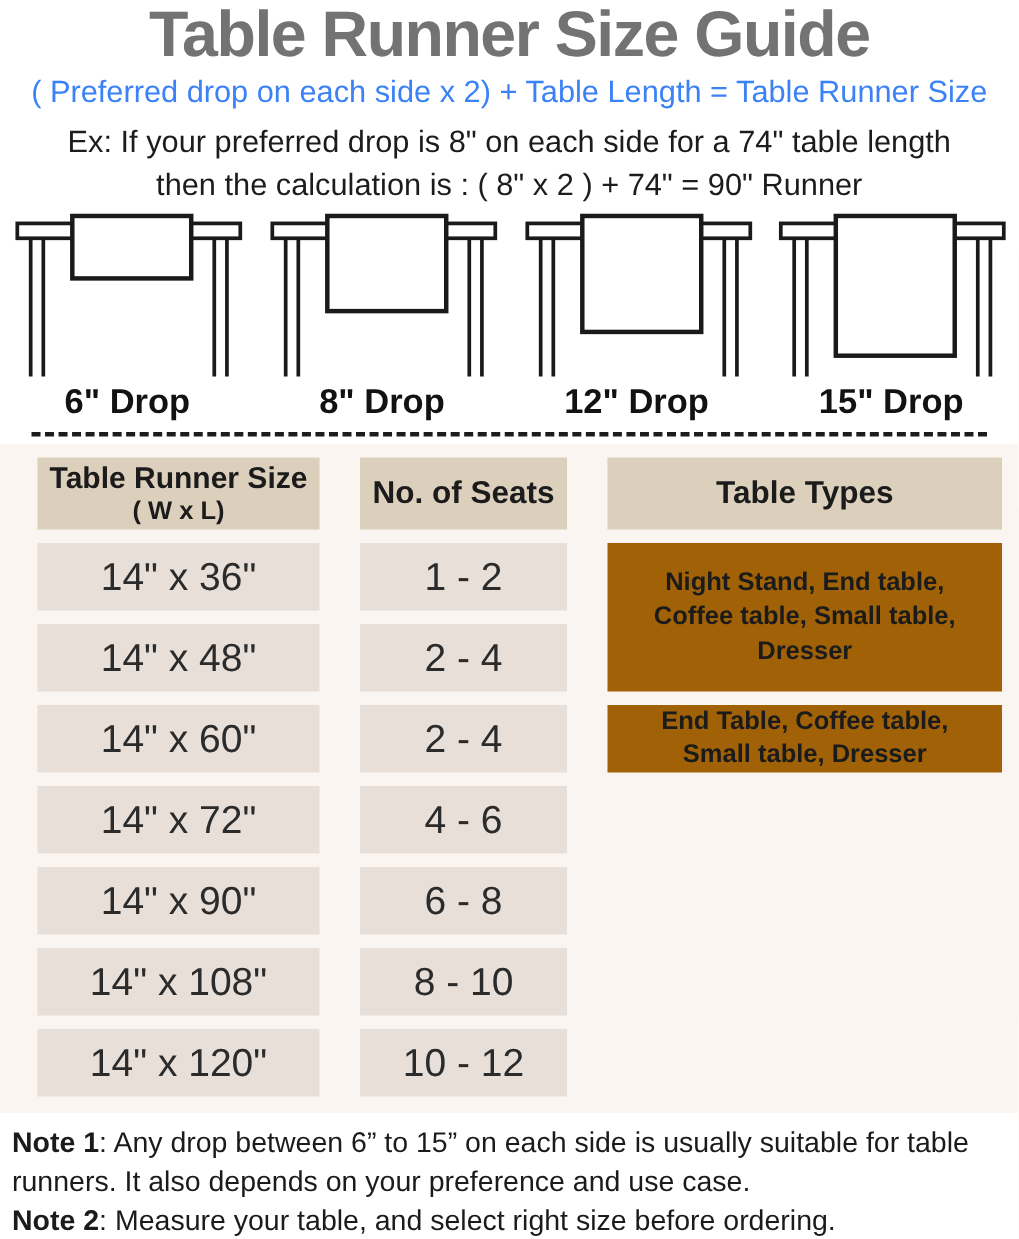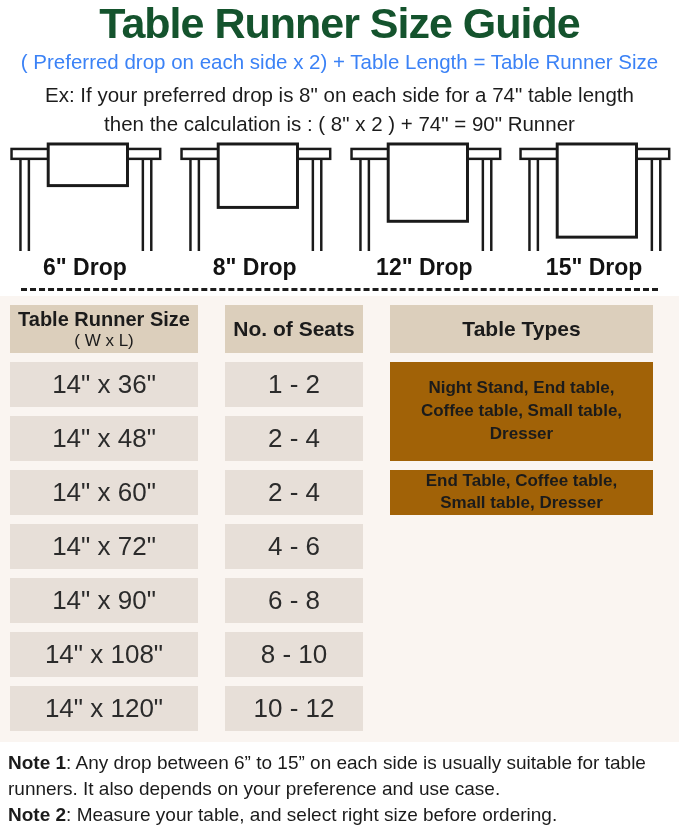--- a/index.html
+++ b/index.html
@@ -5,49 +5,49 @@
   * { box-sizing: border-box; }
   html, body { margin: 0; padding: 0; }
   body {
     width: 679px; height: 826px; overflow: hidden;
     background: #ffffff; color: #1e1e1e;
     font-family: "Liberation Sans", "DejaVu Sans", sans-serif;
   }
   .page-title {
     margin: 2px 0 4px; text-align: center;
     font-size: 43px; line-height: 1.0; font-weight: bold;
-    letter-spacing: -1px; color: #14532d;
+    letter-spacing: -1px; color: #737373;
   }
   .formula-line {
     margin: 0 0 7px; text-align: center; white-space: nowrap;
     font-size: 20.5px; line-height: 1.25; color: #3b82f6;
   }
   .example-line { margin: 0 0 4px; text-align: center; font-size: 20.5px; line-height: 1.25; color: #1c1c1c; }
   .diagrams { display: flex; margin-top: 5px; }
   .diagram { margin: 0; flex: 1 1 0; }
   .diagram svg { display: block; width: 100%; height: 111px; }
   .drop-labels { display: flex; margin-top: 1px; }
   .drop-label { flex: 1 1 0; text-align: center; font-size: 23px; font-weight: bold; color: #121212; }
   .dashed-divider { height: 0; border-top: 3px dashed #1c1c1c; margin: 7px 21px 0; }
   .size-table {
     margin-top: 5px; background: #faf5f1;
-    padding: 9px 10px 11px;
+    padding: 9px 25px 11px;
     display: grid;
     grid-template-columns: 188px 138px 263px;
     grid-template-rows: 48px repeat(7, 45px);
     column-gap: 27px; row-gap: 9px;
   }
   .cell {
     display: flex; flex-direction: column;
     align-items: center; justify-content: center;
     text-align: center;
   }
   .cell.head { background: #dccfbc; font-weight: bold; font-size: 21px; color: #1b1b1b; }
   .head-line1 { font-size: 20px; font-weight: bold; line-height: 1.15; }
-  .head-line2 { font-size: 17px; font-weight: normal; line-height: 1.15; }
+  .head-line2 { font-size: 17px; font-weight: bold; line-height: 1.15; }
   .cell.val { background: #e7dfd8; font-size: 26px; color: #2b2b2b; font-weight: normal; }
   .cell.types { background: #a16207; font-weight: bold; font-size: 17px; line-height: 1.33; padding: 2px 14px; color: #1b1b1b; }
   .notes { padding: 8px 8px 0; text-align: left; font-size: 19px; line-height: 1.36; color: #1b1b1b; }
   .notes p { margin: 0 auto; max-width: 664px; }
   .notes .note-label { font-weight: bold; }
 </style>
 </head>
 <body>
 
 <main>

